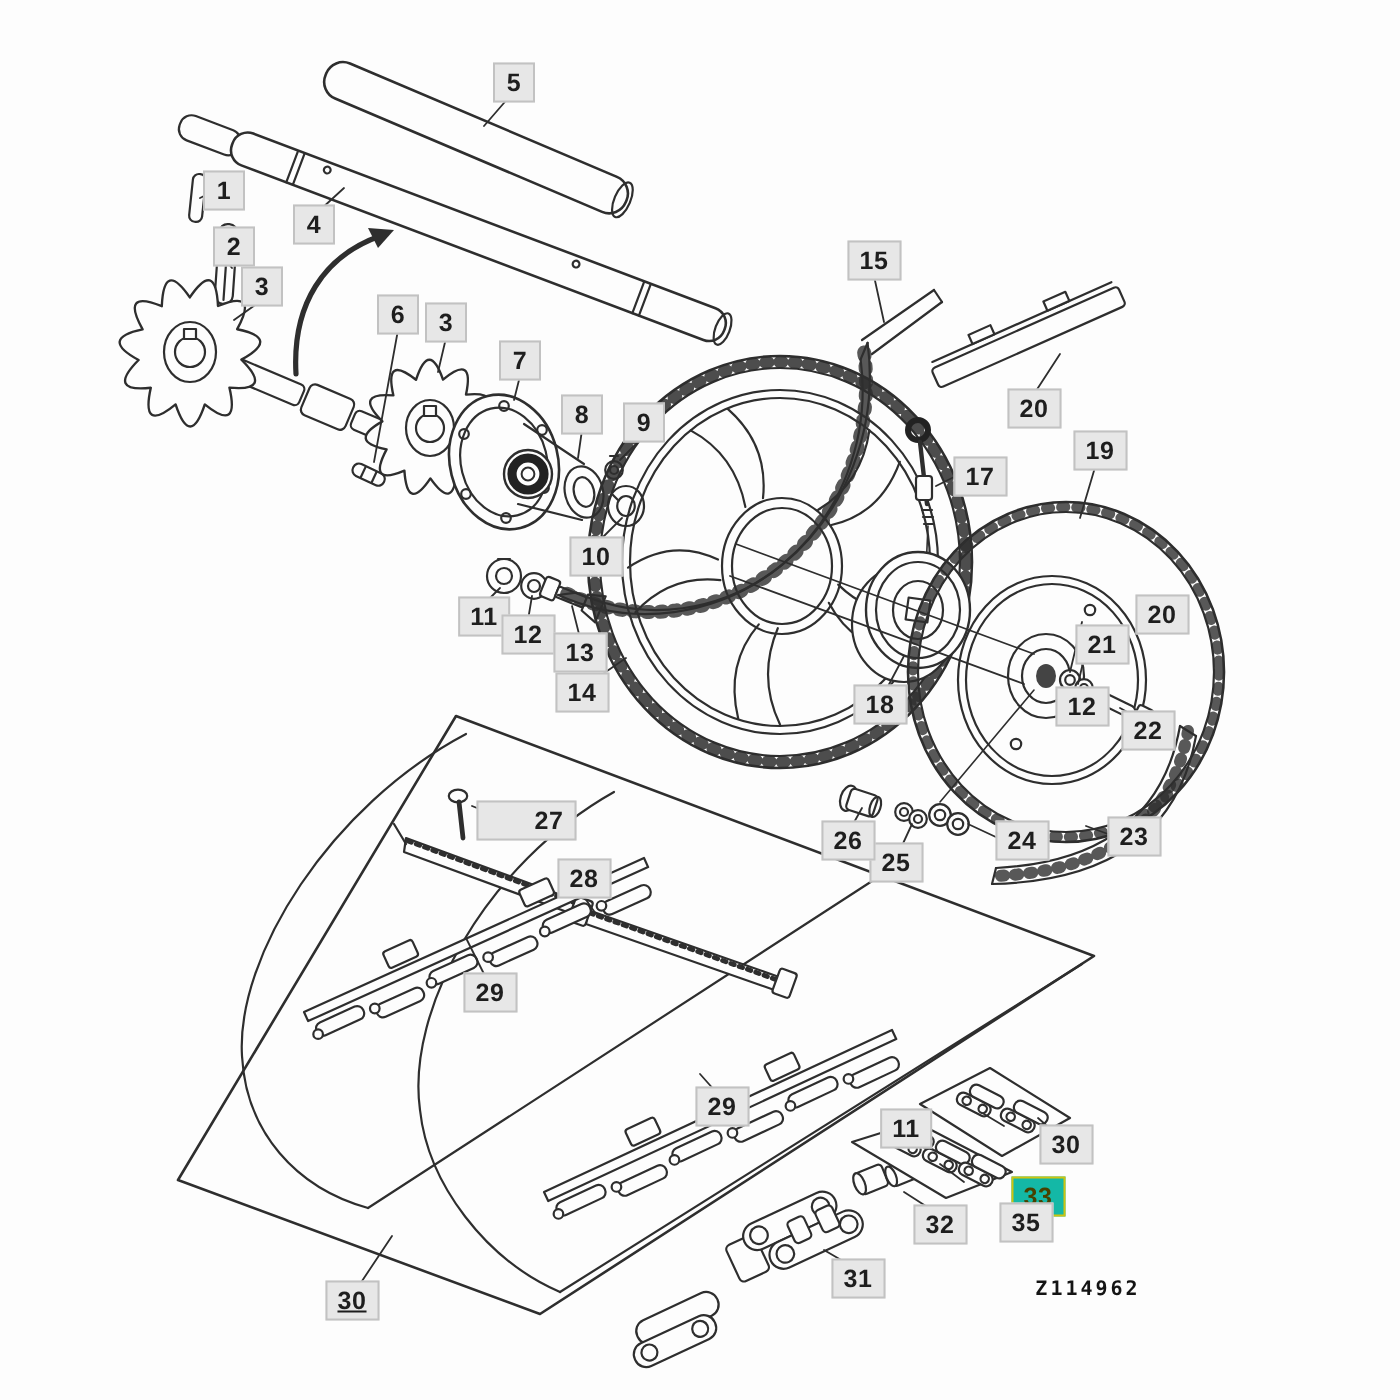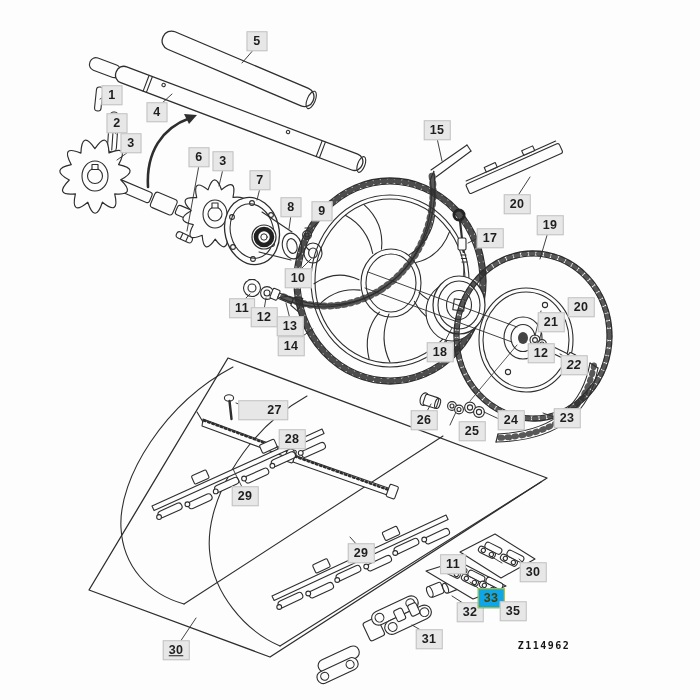--- a/index.html
+++ b/index.html
@@ -4,21 +4,21 @@
 <style>
   html,body{margin:0;padding:0;background:#ffffff;}
   .stage{position:relative;width:700px;height:700px;background:#fdfdfd;
          font-family:"Liberation Sans",sans-serif;overflow:hidden;}
   .stage svg{position:absolute;left:0;top:0;}
   .callout{position:absolute;transform:translate(-50%,-50%);
            background:#e7e7e7;border:1px solid #c2c2c2;color:#1e1e1e;
            font-weight:bold;font-size:12.5px;line-height:1;
            padding:3px 5px 2px 5px;min-width:9px;text-align:center;
            letter-spacing:.3px;cursor:pointer;user-select:none;}
-  .callout.hl{background:#0ea5e9;border-color:#cfc40f;color:#474100;}
+  .callout.hl{background:#14b8a6;border-color:#cfc40f;color:#474100;margin-left:28px;}
   .figcode{position:absolute;transform:translate(-50%,-50%);
            font-family:"DejaVu Sans Mono",monospace;font-weight:700;
            font-size:10px;letter-spacing:1.5px;color:#141414;}
 </style>
 </head>
 <body>
 
 <div class="stage">
 
 <svg width="700" height="700" viewBox="0 0 700 700" fill="none" stroke="#2e2e2e" stroke-width="1.1" stroke-linecap="round" stroke-linejoin="round">
@@ -410,24 +410,24 @@
       <div class="callout" style="left: 290px; top: 326px;">13</div>
       <div class="callout" style="left: 291px; top: 346px;">14</div>
       <div class="callout" style="left: 437px; top: 130px;">15</div>
       <div class="callout" style="left: 517px; top: 204px;">20</div>
       <div class="callout" style="left: 490px; top: 238px;">17</div>
       <div class="callout" style="left: 440px; top: 352px; text-align: right;">18</div>
       <div class="callout" style="left: 550px; top: 225px;">19</div>
       <div class="callout" style="left: 549px; top: 307px; margin-left: 32px;">20</div>
       <div class="callout" style="left: 551px; top: 322px;">21</div>
       <div class="callout" style="left: 541px; top: 353px;">12</div>
-      <div class="callout" style="left: 574px; top: 365px; font-style: italic;">22</div>
+      <div class="callout" style="left: 574px; top: 365px;">22</div>
       <div class="callout" style="left: 567px; top: 418px;">23</div>
       <div class="callout" style="left: 511px; top: 420px;">24</div>
-      <div class="callout" style="left: 448px; top: 431px; margin-left: 24px;">25</div>
+      <div class="callout" style="left: 448px; top: 431px;">25</div>
       <div class="callout" style="left: 424px; top: 420px;">26</div>
       <div class="callout" style="left: 263px; top: 410px; padding-left: 28px;">27</div>
       <div class="callout" style="left: 292px; top: 439px;">28</div>
       <div class="callout" style="left: 245px; top: 496px;">29</div>
       <div class="callout" style="left: 361px; top: 553px;">29</div>
       <div class="callout" style="left: 176px; top: 650px; text-decoration: underline;">30</div>
       <div class="callout" style="left: 429px; top: 639px;">31</div>
       <div class="callout" style="left: 470px; top: 612px; text-align: right;">32</div>
       <div class="callout hl" style="left: 491px; top: 598px;">33</div>
       <div class="callout" style="left: 533px; top: 572px;">30</div>

